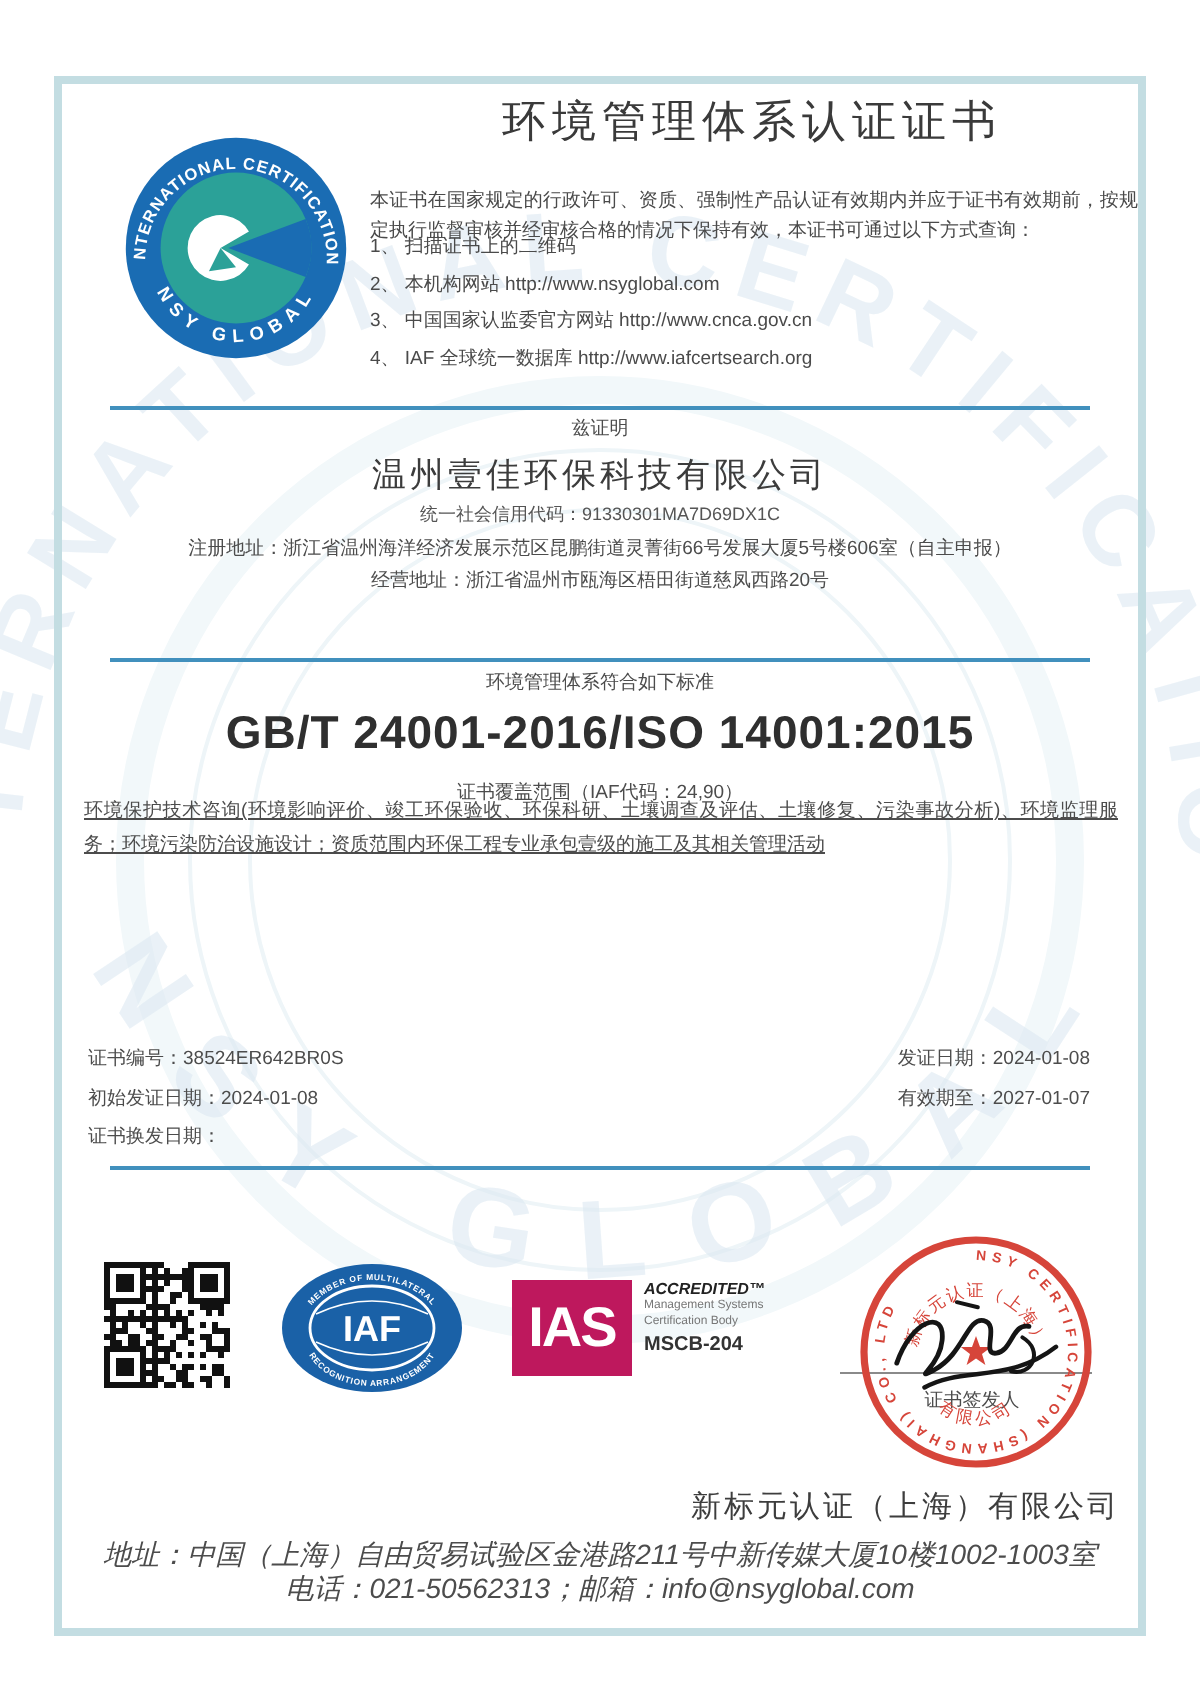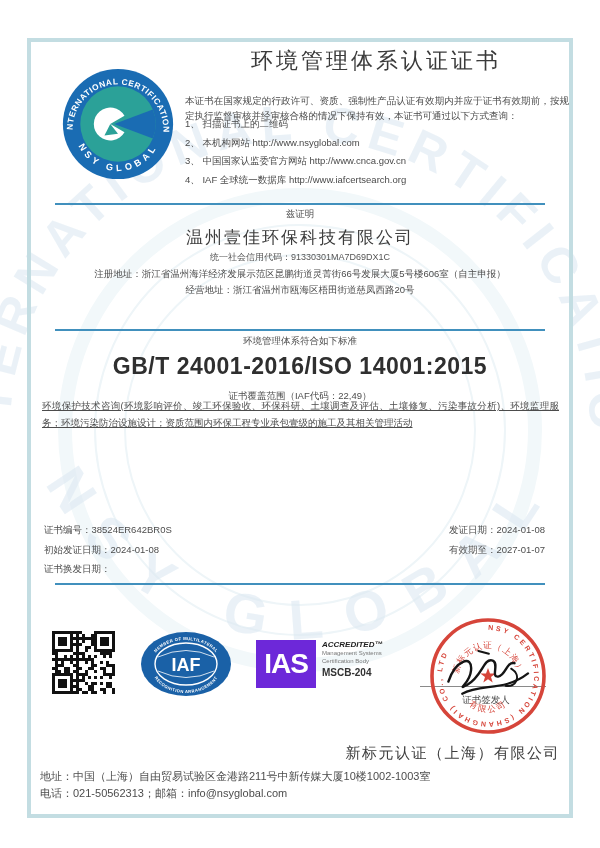--- a/index.html
+++ b/index.html
@@ -20,32 +20,32 @@
   .company{font-size:17px;color:#3c3c3c;letter-spacing:2px;}
   .std-code{font-size:23px;font-weight:bold;color:#2f2f2f;letter-spacing:.5px;}
   .scope{left:42px;top:397px;width:517px;font-size:9.5px;line-height:17px;
          color:#4c4c4c;text-align:justify;text-decoration:underline;}
   .det-left{left:44px;top:520px;font-size:9.5px;line-height:19.5px;color:#4c4c4c;}
   .det-right{right:55px;top:520px;font-size:9.5px;line-height:19.5px;color:#4c4c4c;text-align:right;margin-left:20px;}
   .qr{left:52px;top:631px;width:63px;height:63px;display:grid;
       grid-template-columns:repeat(21,1fr);grid-template-rows:repeat(21,1fr);}
   .qr i{display:block;}
   .qr i.on{background:#111;}
-  .ias-box{left:256px;top:640px;width:60px;height:48px;background:#6d28d9;
+  .ias-box{left:256px;top:640px;width:60px;height:48px;background:#be185d;
            color:#fff;font-weight:bold;font-size:28px;display:flex;
            align-items:center;justify-content:center;letter-spacing:-1px;}
   .ias-text{left:322px;top:640px;width:100px;line-height:1.25;}
   .ias-text .a{font-size:8px;font-weight:bold;color:#222;font-style:italic;}
   .ias-text .b{font-size:6px;color:#777;}
   .ias-text .c{font-size:10px;font-weight:bold;color:#333;margin-top:2px;}
   .sig-line{position:absolute;left:420px;top:686px;width:126px;border-top:1.5px solid #8a8a8a;}
   .signer{left:436px;top:694px;width:100px;text-align:center;font-size:9.5px;color:#4c4c4c;}
   .footer-co{left:40px;top:744px;width:520px;text-align:right;font-size:15px;
              color:#3d3d3d;letter-spacing:1.5px;}
-  .footer-sm{left:40px;width:520px;text-align:left;font-size:11px;color:#4c4c4c;}
+  .footer-sm{left:40px;width:520px;text-align:center;font-size:14px;color:#4c4c4c;font-style:italic;}
 </style>
 </head>
 <body>
 
 <div class="page">
 
   <svg class="wm" width="600" height="848" viewBox="0 0 600 848">
     <circle cx="300" cy="430" r="175" fill="none" stroke="#eef5f8" stroke-width="2"></circle>
     <circle cx="300" cy="430" r="205" fill="none" stroke="#eef5f8" stroke-width="2"></circle>
     <circle cx="300" cy="430" r="235" fill="none" stroke="#f2f8fa" stroke-width="14"></circle>
@@ -96,21 +96,21 @@
   <div class="abs center small" style="top:208px;">兹证明</div>
   <div class="abs center company" style="top:226px;">温州壹佳环保科技有限公司</div>
   <div class="abs center" style="top:251px;font-size:9px;color:#555;">统一社会信用代码：91330301MA7D69DX1C</div>
   <div class="abs center small" style="top:268px;">注册地址：浙江省温州海洋经济发展示范区昆鹏街道灵菁街66号发展大厦5号楼606室（自主申报）</div>
   <div class="abs center small" style="top:284px;">经营地址：浙江省温州市瓯海区梧田街道慈凤西路20号</div>
 
   <div class="hr" style="top:329px;"></div>
 
   <div class="abs center small" style="top:335px;">环境管理体系符合如下标准</div>
   <div class="abs center std-code" style="top:353px;">GB/T 24001-2016/ISO 14001:2015</div>
-  <div class="abs center small" style="top:390px;">证书覆盖范围（IAF代码：22,49）</div>
+  <div class="abs center small" style="top:390px;">证书覆盖范围（IAF代码：24,90）</div>
   <div class="abs scope">环境保护技术咨询(环境影响评价、竣工环保验收、环保科研、土壤调查及评估、土壤修复、污染事故分析)、环境监理服务；环境污染防治设施设计；资质范围内环保工程专业承包壹级的施工及其相关管理活动</div>
 
   <div class="abs det-left">
     <div>证书编号：38524ER642BR0S</div>
     <div>初始发证日期：2024-01-08</div>
     <div>证书换发日期：</div>
   </div>
   <div class="abs det-right">
     <div>发证日期：2024-01-08</div>
     <div>有效期至：2027-01-07</div>

